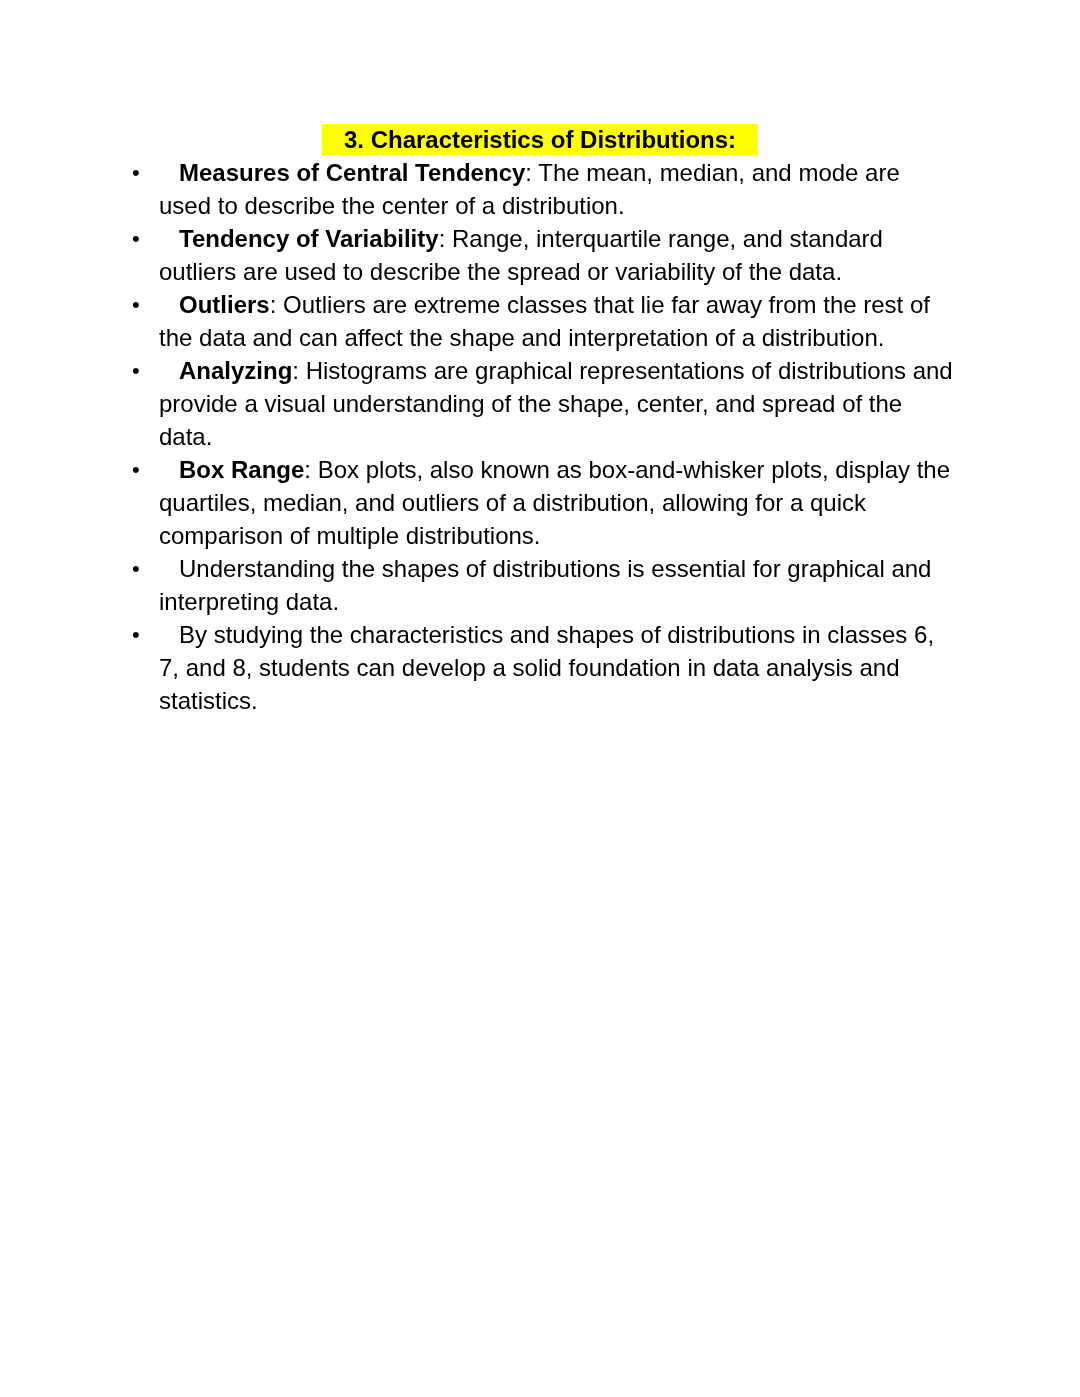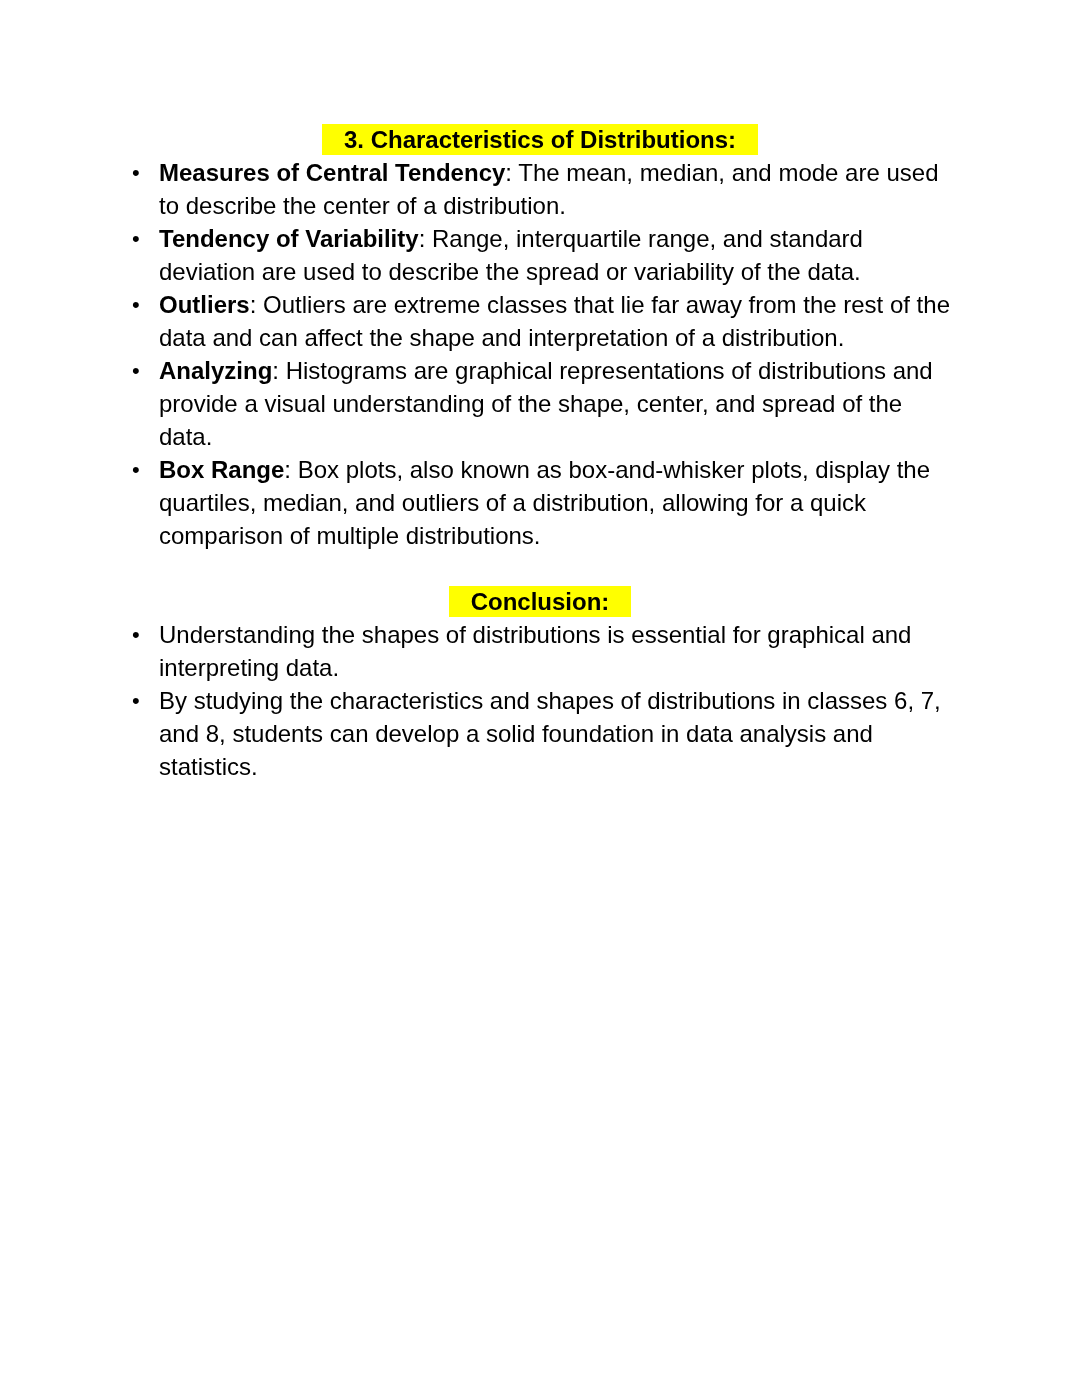--- a/index.html
+++ b/index.html
@@ -42,56 +42,56 @@
     flex: 0 0 32px;
     box-sizing: border-box;
     padding-left: 5px;
     font-size: 22px;
   }
   .bullet-text {
     flex: 1 1 auto;
   }
   .lead {
     font-weight: bold;
+    margin-left: 20px;
   }
 </style>
 </head>
 <body>
 
 <div class="page">
 
   <div class="section">
     <div class="section-heading"><span class="hl">3. Characteristics of Distributions:</span></div>
     <div class="bullet">
       <span class="bullet-marker">•</span>
       <span class="bullet-text"><span class="lead">Measures of Central Tendency</span><span>: The mean, median, and mode are used to describe the center of a distribution.</span></span>
     </div>
     <div class="bullet">
       <span class="bullet-marker">•</span>
-      <span class="bullet-text"><span class="lead">Tendency of Variability</span><span>: Range, interquartile range, and standard deviation are used to describe the spread or variability of the data.</span></span>
+      <span class="bullet-text"><span class="lead">Tendency of Variability</span><span>: Range, interquartile range, and standard outliers are used to describe the spread or variability of the data.</span></span>
     </div>
     <div class="bullet">
       <span class="bullet-marker">•</span>
       <span class="bullet-text"><span class="lead">Outliers</span><span>: Outliers are extreme classes that lie far away from the rest of the data and can affect the shape and interpretation of a distribution.</span></span>
     </div>
   </div>
 
   <div class="section">
     <div class="bullet">
       <span class="bullet-marker">•</span>
       <span class="bullet-text"><span class="lead">Analyzing</span><span>: Histograms are graphical representations of distributions and provide a visual understanding of the shape, center, and spread of the data.</span></span>
     </div>
     <div class="bullet">
       <span class="bullet-marker">•</span>
       <span class="bullet-text"><span class="lead">Box Range</span><span>: Box plots, also known as box-and-whisker plots, display the quartiles, median, and outliers of a distribution, allowing for a quick comparison of multiple distributions.</span></span>
     </div>
   </div>
 
   <div class="section">
-    <div class="section-heading"><span class="hl">Conclusion:</span></div>
     <div class="bullet">
       <span class="bullet-marker">•</span>
       <span class="bullet-text"><span class="lead"></span><span>Understanding the shapes of distributions is essential for graphical and interpreting data.</span></span>
     </div>
     <div class="bullet">
       <span class="bullet-marker">•</span>
       <span class="bullet-text"><span class="lead"></span><span>By studying the characteristics and shapes of distributions in classes 6, 7, and 8, students can develop a solid foundation in data analysis and statistics.</span></span>
     </div>
   </div>
 

